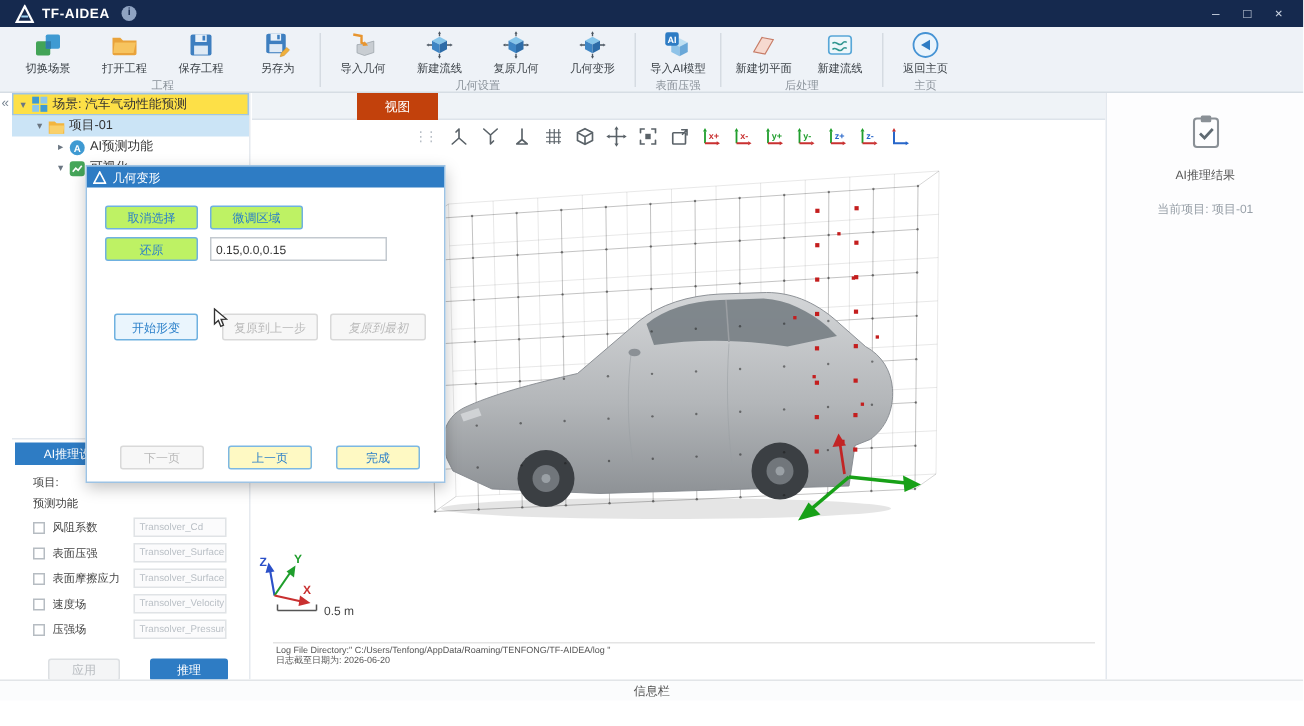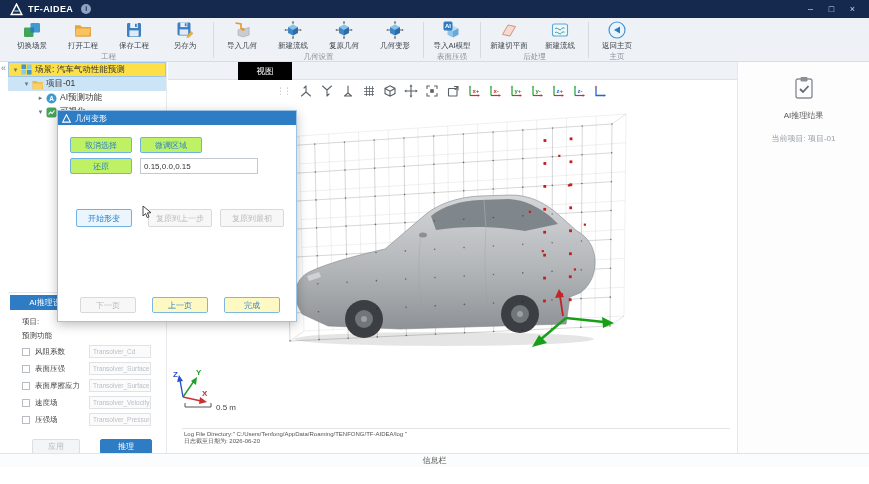--- a/index.html
+++ b/index.html
@@ -29,21 +29,21 @@
   .tree{position:absolute;left:8px;top:62px;width:158px;height:228px;background:#fff;font-size:8.5px;color:#333;}
   .tree-root{display:flex;align-items:center;height:15px;border:1px solid #9fc5e8;background:#fde047;padding:0 2px;white-space:nowrap;overflow:hidden;}
   .tree-row{display:flex;align-items:center;height:14px;white-space:nowrap;cursor:pointer;}
   .tree-row.sel{background:#cbe4f6;}
   .texp{width:9px;font-size:7px;color:#6b7682;text-align:center;flex:none;}
   .ticon{display:inline-flex;width:11px;height:11px;margin:0 3px 0 1px;flex:none;}
   .ticon svg{width:11px;height:11px;}
 
   
   .tabstrip{position:absolute;left:168px;top:62px;width:569px;height:18px;background:#eff3f7;border-bottom:1px solid #dde3ea;}
-  .tab{position:absolute;left:70px;top:0;width:54px;height:18px;background:#000000;color:#fff;font-size:8.5px;line-height:18px;text-align:center;cursor:pointer;}
+  .tab{position:absolute;left:70px;top:0;width:54px;height:18px;background:#c2410c;color:#fff;font-size:8.5px;line-height:18px;text-align:center;cursor:pointer;}
   .vdivider{position:absolute;left:166px;top:62px;width:1px;height:391px;background:#e6eaef;}
   .scene{position:absolute;left:168px;top:80px;width:569px;height:373px;background:#fff;}
   .vp-toolbar{position:absolute;left:108px;top:2px;height:18px;display:flex;align-items:center;gap:3px;}
   .vp-handle{color:#b5bcc4;font-size:9px;letter-spacing:-2px;margin-right:4px;cursor:grab;}
   .vbtn{display:inline-flex;width:18px;height:18px;align-items:center;justify-content:center;border-radius:2px;cursor:pointer;}
   .vbtn svg{width:16px;height:16px;}
   #scene3d{position:absolute;left:0;top:18px;}
   .vp-log{position:absolute;left:14px;top:348px;width:548px;border-top:1px solid #e4e4e4;padding:2px 0 0 2px;font-family:"Liberation Mono",monospace;font-size:6px;line-height:7px;color:#555;}
 
   
@@ -645,21 +645,21 @@
           <path d="M5 0.8 L9.3 9 H0.7 Z" fill="none" stroke="#fff" stroke-width="1.2"></path>
         </svg>
       <span class="dlg-title">几何变形</span>
     </div>
     <div class="dbtn outline" style="left:12px;top:26px;width:62px;height:16px;line-height:15px;">取消选择</div>
     <div class="dbtn outline" style="left:82px;top:26px;width:62px;height:16px;line-height:15px;">微调区域</div>
     <div class="dbtn outline" style="left:12px;top:47px;width:62px;height:16px;line-height:15px;">还原</div>
     <input class="dlg-input" value="0.15,0.0,0.15" style="">
     <div class="dbtn outline" style="left:18px;top:98px;width:56px;height:18px;line-height:17px;background:#eaf5fd;">开始形变</div>
     <div class="dbtn dis" style="left:90px;top:98px;width:64px;height:18px;line-height:17px;">复原到上一步</div>
-    <div class="dbtn dis" style="left:162px;top:98px;width:64px;height:18px;line-height:17px;">复原到最初</div>
+    <div class="dbtn dis" style="left:162px;top:98px;width:64px;height:18px;line-height:17px;font-style:italic;">复原到最初</div>
     <svg class="cursor" width="11" height="14" viewBox="0 0 11 14">
       <path d="M1,1 L1,11 L3.6,8.6 L5.2,12.6 L7,11.8 L5.4,7.9 L9,7.7 Z" fill="#fff" stroke="#333" stroke-width="0.9"></path>
     </svg>
     <div class="dbtn dis" style="left:22px;top:186px;width:56px;height:16px;line-height:15px;">下一页</div>
     <div class="dbtn lite" style="left:94px;top:186px;width:56px;height:16px;line-height:15px;">上一页</div>
     <div class="dbtn lite" style="left:166px;top:186px;width:56px;height:16px;line-height:15px;">完成</div>
   </div>
 
   <div class="statusbar">
     <span>信息栏</span>

